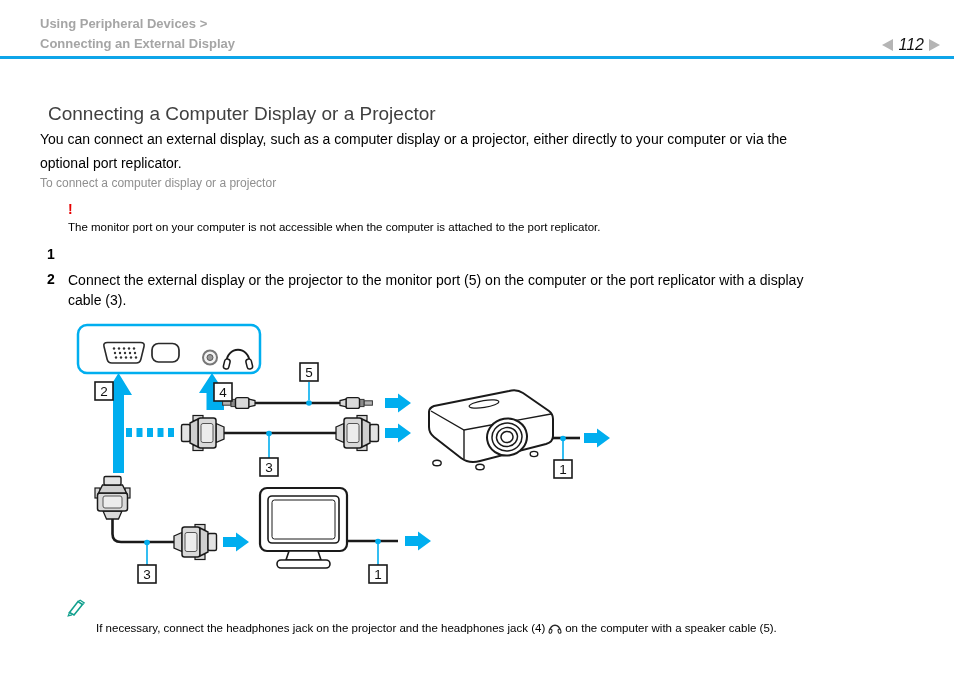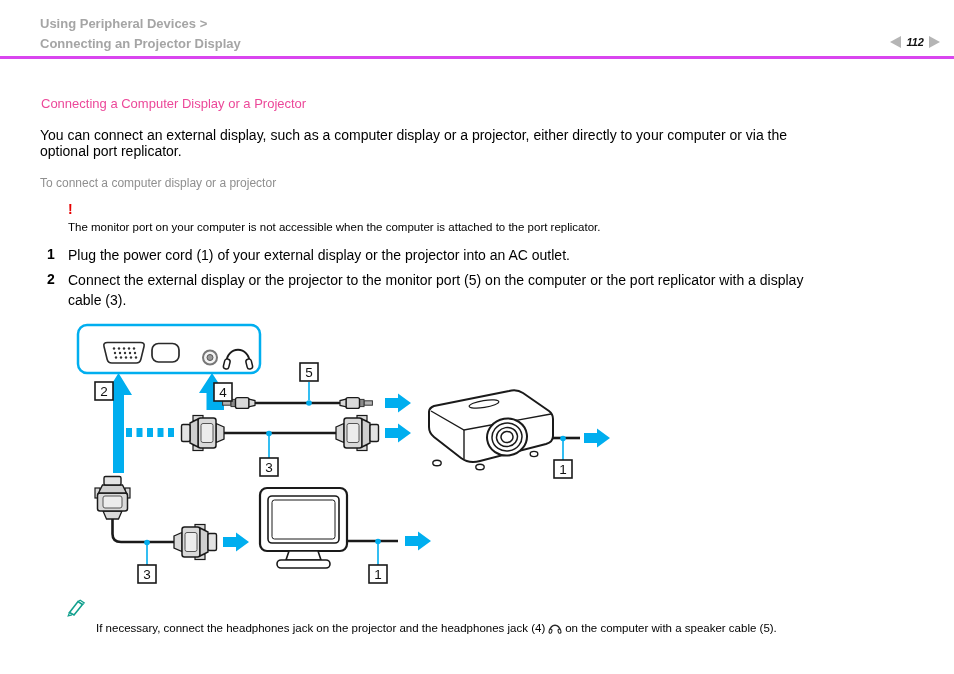--- a/index.html
+++ b/index.html
@@ -1,31 +1,31 @@
 <!DOCTYPE html>
 <html><head>
 <meta charset="utf-8">
 <style>
   html,body{margin:0;padding:0;background:#fff;}
   .page{position:relative;width:954px;height:674px;background:#fff;
         font-family:"Liberation Sans",sans-serif;color:#000;overflow:hidden;}
   .header{position:absolute;left:0;top:0;width:954px;height:59px;
-          border-bottom:3px solid #d946ef;box-sizing:border-box;}
+          border-bottom:3px solid #0ea5e9;box-sizing:border-box;}
   .bc{position:absolute;left:40px;top:14px;font-size:13px;font-weight:bold;
       color:#a5a5a5;line-height:1.5;}
   .pagenav{position:absolute;right:14px;top:36px;display:flex;align-items:center;gap:3px;}
   .tri{display:inline-block;width:0;height:0;border-top:6.5px solid transparent;
        border-bottom:6.5px solid transparent;cursor:pointer;}
   .tri-left{border-right:11px solid #b5b5b5;}
   .tri-right{border-left:11px solid #b5b5b5;}
-  .pagenum{font-size:11px;font-weight:bold;font-style:italic;color:#111;margin:0 2px;text-align:right;}
-  .title{position:absolute;left:40px;top:95px;font-size:13px;font-weight:400;
-         color:#ec4899;margin:1px;}
+  .pagenum{font-size:16px;font-weight:normal;font-style:italic;color:#111;margin:0 2px;text-align:right;}
+  .title{position:absolute;left:40px;top:95px;font-size:19px;font-weight:400;
+         color:#404040;margin:8px;}
   .intro{position:absolute;left:40px;top:127px;width:890px;font-size:14px;
-         line-height:16px;white-space:pre-line;margin:0;}
+         line-height:24px;white-space:pre-line;margin:0;}
   .proc{position:absolute;left:40px;top:176px;font-size:12px;font-weight:400;
         color:#8f8f8f;margin:0;}
   .warn-mark{position:absolute;left:68px;top:201px;font-size:14px;font-weight:bold;color:#e60000;}
   .warn-text{position:absolute;left:68px;top:221px;font-size:11.5px;color:#000;}
   .step-num{position:absolute;left:47px;font-size:14px;font-weight:bold;}
   .step-text{position:absolute;left:68px;width:875px;font-size:14px;line-height:19.5px;
              white-space:pre-line;}
   #step1-num,#step1-text{top:246px;}
   #step2-num,#step2-text{top:271px;}
   .diagram{position:absolute;left:60px;top:315px;}
@@ -39,39 +39,38 @@
   .cable{stroke:#1a1a1a;stroke-width:2.6;fill:none;}
 </style>
 </head>
 <body>
 
 <div class="page">
 
   <div class="header">
     <div class="bc">
       <div>Using Peripheral Devices &gt;</div>
-      <div>Connecting an Projector Display</div>
+      <div>Connecting an External Display</div>
     </div>
     <div class="pagenav">
       <span class="tri tri-left"></span>
       <span class="pagenum">112</span>
       <span class="tri tri-right"></span>
     </div>
   </div>
 
   <h1 class="title">Connecting a Computer Display or a Projector</h1>
   <p class="intro">You can connect an external display, such as a computer display or a projector, either directly to your computer or via the
 optional port replicator.</p>
   <h2 class="proc">To connect a computer display or a projector</h2>
 
   <div class="warn-mark">!</div>
   <div class="warn-text">The monitor port on your computer is not accessible when the computer is attached to the port replicator.</div>
 
   <span class="step-num" id="step1-num">1</span>
-  <span class="step-text" id="step1-text">Plug the power cord (1) of your external display or the projector into an AC outlet.</span>
   <span class="step-num" id="step2-num">2</span>
   <span class="step-text" id="step2-text">Connect the external display or the projector to the monitor port (5) on the computer or the port replicator with a display
 cable (3).</span>
 
   <svg class="diagram" width="560" height="290" viewBox="0 0 560 290">
     <defs>
       <g id="vga">
         <rect x="-21" y="-17.5" width="10" height="5" fill="#d9d9d9" stroke="#1a1a1a" stroke-width="1.2"></rect>
         <rect x="-21" y="12.5" width="10" height="5" fill="#d9d9d9" stroke="#1a1a1a" stroke-width="1.2"></rect>
         <polygon points="-42,-6 -34,-9.5 -34,9.5 -42,6" fill="#d9d9d9" stroke="#1a1a1a" stroke-width="1.3"></polygon>

